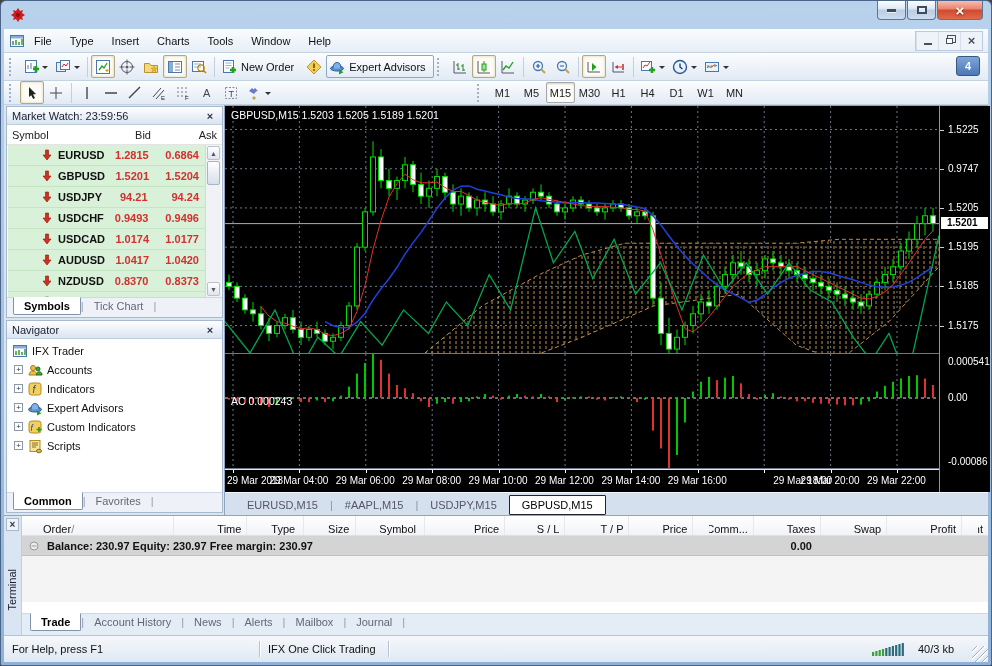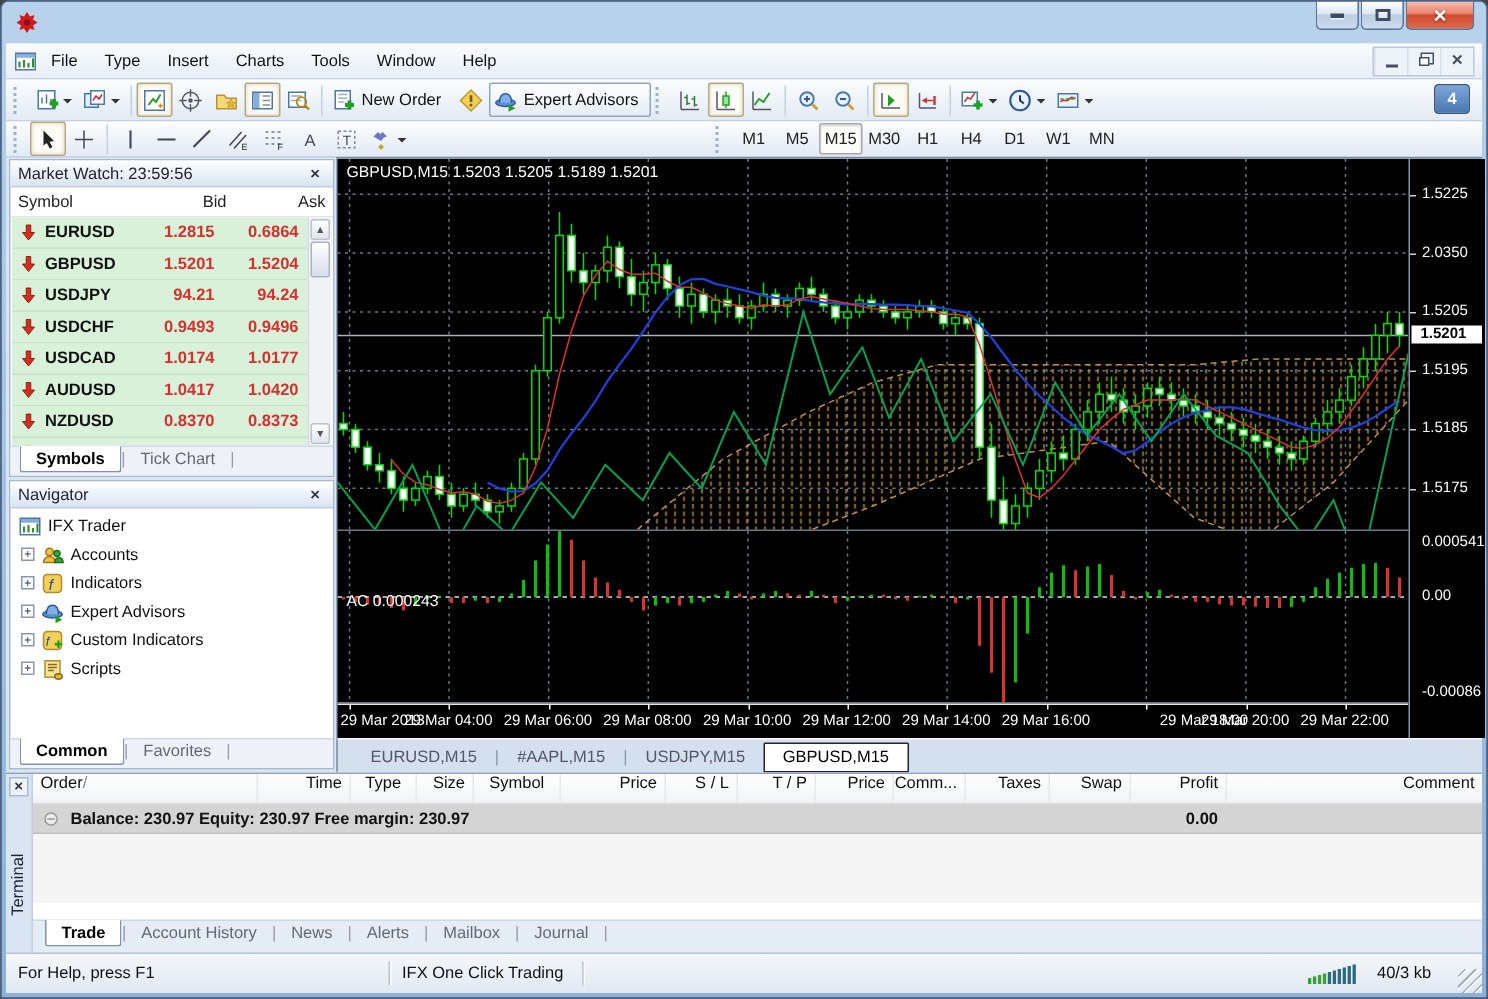--- a/index.html
+++ b/index.html
@@ -58,21 +58,21 @@
   .panel{position:absolute;background:#fff;border:1px solid #a7b9cf;}
   .panel-title{height:18px;background:linear-gradient(#ffffff,#d8e4f2);border-bottom:1px solid #bfcede;
     display:flex;align-items:center;padding:0 5px;color:#223;}
   .panel-x{margin-left:auto;width:14px;text-align:center;color:#334;font-weight:bold;cursor:default;}
   .panel-x::before{content:"\00D7";}
   .mw{left:2px;top:1px;width:217px;height:212px;}
   .nav{left:2px;top:215px;width:217px;height:193px;}
   .mw-header{display:flex;height:20px;align-items:center;border-bottom:1px solid #e4e4e4;color:#222;}
   .mwh{padding:0 5px;}
   .mw-rows{position:absolute;left:1px;right:17px;top:38px;bottom:20px;overflow:hidden;}
-  .mwrow{display:flex;height:21px;align-items:center;background:#d9f1d9;border-bottom:1px solid #c4e4c4;}
+  .mwrow{display:flex;height:21px;align-items:center;background:#d9f1d9;border-bottom:1px solid #c4e4c4;padding-left:28px;}
   .mwsym{flex:1;display:flex;align-items:center;gap:5px;padding-left:5px;font-weight:bold;color:#111;}
   .mwv{width:56px;text-align:right;padding-right:6px;color:#d33030;font-weight:bold;}
   .mw-scroll{position:absolute;right:1px;top:38px;bottom:20px;width:16px;background:#f0f2f5;border-left:1px solid #d4d8de;}
   .sarrow{position:absolute;left:1px;right:1px;height:14px;background:linear-gradient(#fff,#dfe5ec);
     border:1px solid #b8c2ce;border-radius:2px;color:#556;font-size:7px;text-align:center;line-height:13px;}
   .sarrow.up{top:1px;} .sarrow.down{bottom:1px;}
   .sarrow.up::before{content:"\25B2";} .sarrow.down::before{content:"\25BC";}
   .sthumb{position:absolute;left:1px;right:1px;top:16px;height:24px;background:linear-gradient(#fff,#d6dfe9);
     border:1px solid #a8b4c2;border-radius:2px;}
   .btabs{position:absolute;left:0;right:0;bottom:0;height:20px;display:flex;align-items:flex-start;
@@ -105,21 +105,21 @@
   .ctabsep{color:#8a96a6;}
   
   .terminal{position:absolute;left:0;right:0;top:486px;height:120px;background:#fff;border-top:1px solid #8fa4bd;}
   .term-side{position:absolute;left:0;top:0;width:18px;height:100%;background:#d9e5f2;border-right:1px solid #c0cede;}
   .term-x{position:absolute;left:2px;top:2px;width:13px;height:13px;background:#eef3fa;border:1px solid #aab8ca;
     text-align:center;line-height:11px;font-weight:bold;color:#334;font-size:10px;}
   .term-x::before{content:"\00D7";}
   .term-vlabel{position:absolute;left:2px;bottom:24px;writing-mode:vertical-rl;transform:rotate(180deg);color:#223;}
   .term-main{position:absolute;left:18px;right:0;top:0;bottom:0;}
   .term-header{display:flex;height:20px;align-items:center;border-bottom:1px solid #e0e0e0;background:linear-gradient(#ffffff,#f1f3f6);}
-  .thc{padding:0 5px;white-space:nowrap;overflow:hidden;border-right:1px solid #e8e8e8;height:100%;display:flex;align-items:flex-start;}
+  .thc{padding:0 5px;white-space:nowrap;overflow:hidden;border-right:1px solid #e8e8e8;height:100%;display:flex;align-items:flex-end;margin-left:16px;}
   .term-balance{position:relative;height:20px;background:#d4d4d4;border-bottom:1px solid #c0c0c0;
     display:flex;align-items:center;font-weight:bold;gap:7px;padding-left:6px;}
   .profit-val{position:absolute;left:726px;width:64px;text-align:right;}
   .term-empty{height:46px;background:#f4f4f4;}
   .term-tabs{position:absolute;left:0;right:0;bottom:0;height:22px;display:flex;align-items:flex-start;
     padding-left:8px;background:#e4ecf5;border-top:1px solid #cdd8e5;}
   
   .statusbar{position:absolute;left:0;right:0;top:606px;bottom:0;display:flex;align-items:center;
     background:linear-gradient(#f5f8fb,#e0e8f2);border-top:1px solid #b5c3d5;color:#111;}
   .ss{padding:0 8px;white-space:nowrap;}
@@ -1010,21 +1010,21 @@
             <span class="ttick" style="left: 509.2px; margin-left: 39px;">29 Mar 18:00</span>
             <span class="tmark" style="left: 539.2px;"></span>
             <span class="ttick" style="left: 575.6px;">29 Mar 20:00</span>
             <span class="tmark" style="left: 605.6px;"></span>
             <span class="ttick" style="left: 642px; text-align: right;">29 Mar 22:00</span>
             <span class="tmark" style="left: 672px;"></span>
           </div>
         <div class="scale-col" id="scaleCol">
             <span class="ptick" style="top: 17.5238px;">1.5225</span>
             <span class="pmark" style="top: 23.5238px;"></span>
-            <span class="ptick" style="top: 56.7302px;">2.0350</span>
+            <span class="ptick" style="top: 56.7302px;">0.9747</span>
             <span class="pmark" style="top: 62.7302px;"></span>
             <span class="ptick" style="top: 95.9365px;">1.5205</span>
             <span class="pmark" style="top: 101.937px;"></span>
             <span class="ptick" style="top: 135.143px;">1.5195</span>
             <span class="pmark" style="top: 141.143px;"></span>
             <span class="ptick" style="top: 174.349px;">1.5185</span>
             <span class="pmark" style="top: 180.349px;"></span>
             <span class="ptick" style="top: 213.556px;">1.5175</span>
             <span class="pmark" style="top: 219.556px;"></span>
             <span class="pcur" style="top: 110.619px;">1.5201</span>

